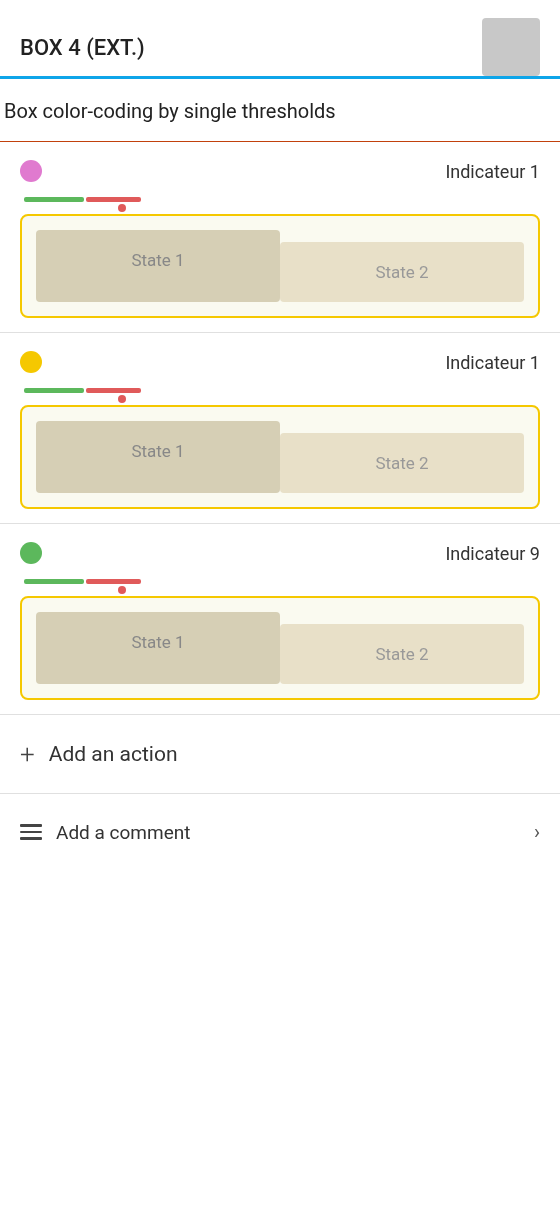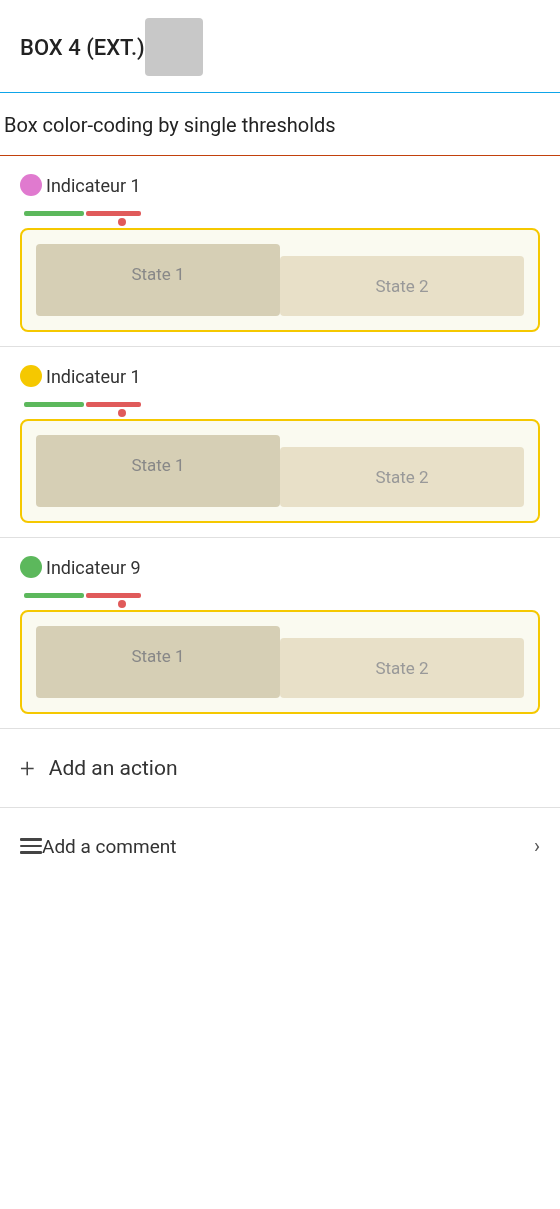--- a/index.html
+++ b/index.html
@@ -7,22 +7,23 @@
       font-family: -apple-system, BlinkMacSystemFont, 'Segoe UI', Roboto, sans-serif;
       background: #ffffff;
       width: 560px;
       min-height: 1209px;
       color: #333;
     }
 
     .header {
       display: flex;
       align-items: center;
-      padding: 18px 20px 16px 20px;
-      border-bottom: 1px solid #0ea5e9;
+      justify-content: space-between;
+      padding: 18px 20px 0 20px;
+      border-bottom: 3px solid #0ea5e9;
     }
 
     .header-title {
       font-size: 22px;
       font-weight: 500;
       color: #222;
     }
 
     .header-box {
       width: 58px;
@@ -42,20 +43,21 @@
     .indicator-block {
       padding: 18px 20px 14px 20px;
       border-bottom: 1px solid #e0e0e0;
     }
 
     .indicator-label-row {
       display: flex;
       align-items: center;
       gap: 4px;
       margin-bottom: 8px;
+      justify-content: space-between;
     }
 
     .indicator-dot {
       width: 22px;
       height: 22px;
       border-radius: 50%;
       flex-shrink: 0;
     }
 
     .dot-pink { background: #e07acf; }
@@ -161,21 +163,21 @@
       display: flex;
       align-items: center;
       justify-content: space-between;
       padding: 26px 20px;
       cursor: pointer;
     }
 
     .add-comment-left {
       display: flex;
       align-items: center;
-      gap: 0;
+      gap: 14px;
     }
 
     .lines-icon {
       display: flex;
       flex-direction: column;
       gap: 4px;
     }
 
     .lines-icon span {
       display: block;

